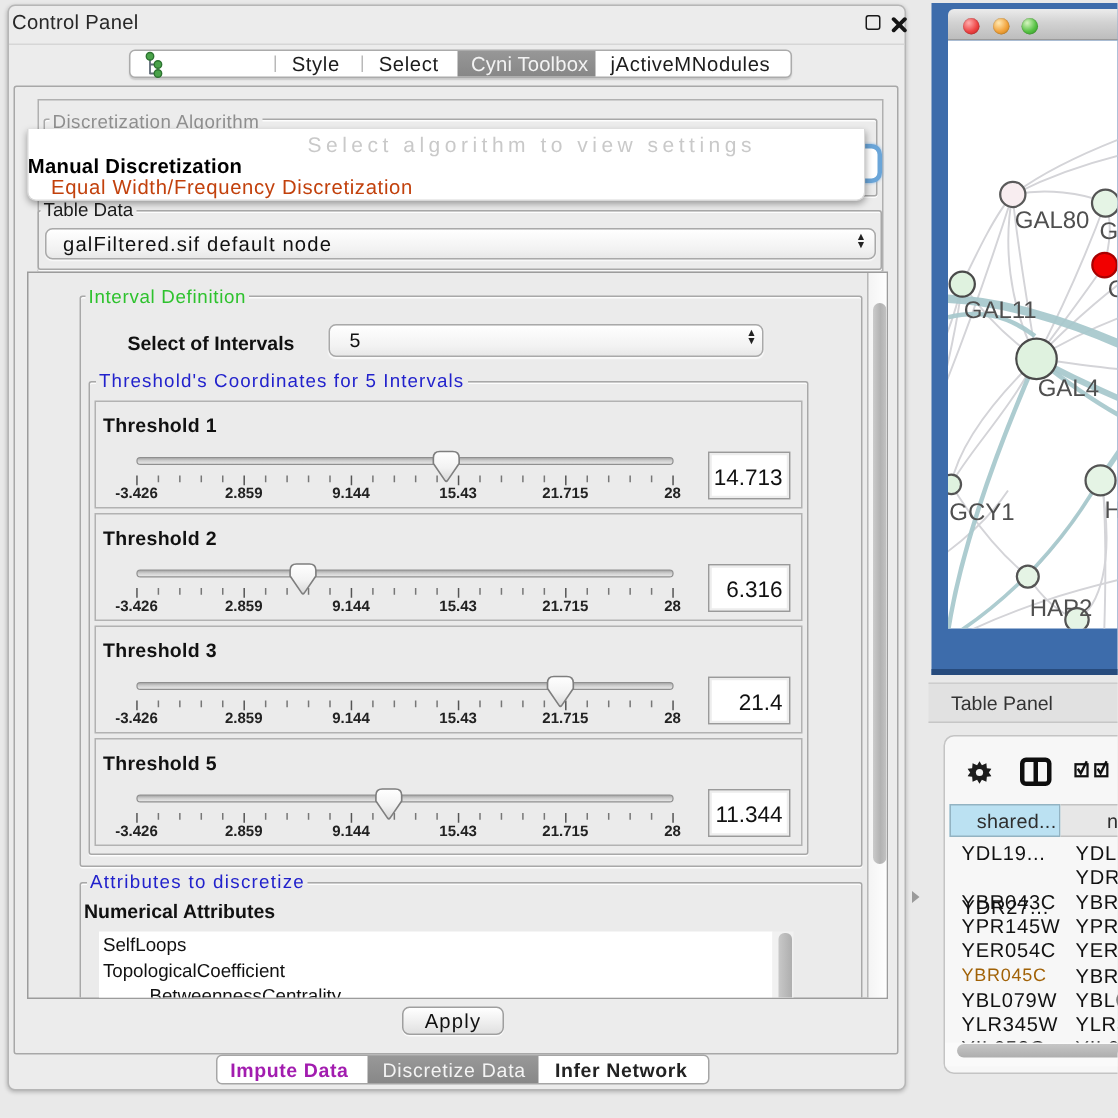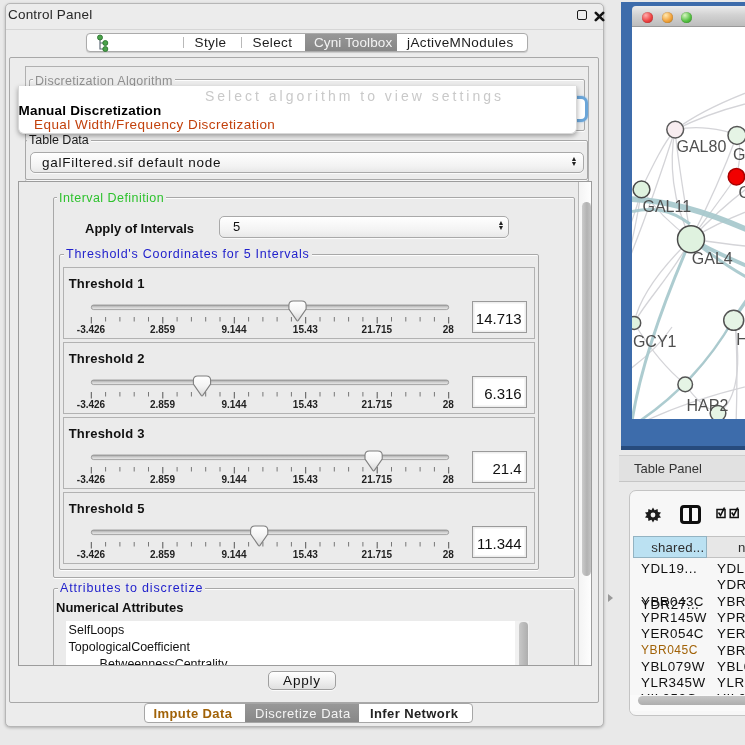--- a/index.html
+++ b/index.html
@@ -52,21 +52,21 @@
 
 <div class="abs" style="left:18px;top:86px;width:559px;height:47.5px;background:#ffffff;border:1px solid #d8d8d8;border-top:none;border-radius:0 0 6px 6px;box-shadow:0 2px 5px rgba(0,0,0,.35);"></div>
 <div class="abs" style="left:205px;top:88px;font-size:14px;letter-spacing:3px;color:#c9c9c9;">Select algorithm to view settings</div>
 <div class="abs bold" style="left:18.5px;top:103px;font-size:13.5px;letter-spacing:.2px;color:#000;">Manual Discretization</div>
 <div class="abs" style="left:34px;top:116.5px;font-size:13.5px;letter-spacing:.45px;color:#c2410c;">Equal Width/Frequency Discretization</div>
 
 <div class="abs" style="left:18px;top:181px;width:574px;height:485px;background:#ebebeb;border:1px solid #9c9c9c;overflow:hidden;">
 
  <div class="abs groupline" style="left:33.5px;top:15px;width:522px;height:381px;"></div>
  <div class="abs" style="left:38px;top:8.5px;font-size:12.5px;letter-spacing:.45px;color:#2ec22e;background:#ebebeb;padding:0 2px;">Interval Definition</div>
- <div class="abs bold" style="left:66px;top:39px;font-size:13px;color:#111;">Apply of Intervals</div>
+ <div class="abs bold" style="left:66px;top:39px;font-size:13px;color:#111;">Select of Intervals</div>
  <div class="abs combo" style="left:200px;top:34px;width:290px;height:21.5px;"></div>
  <div class="abs" style="left:214px;top:37px;font-size:13px;color:#111;">5</div>
  <div class="abs spin" style="left:477px;top:38px;">▲<br>▼</div>
  <div class="abs groupline" style="left:39.5px;top:71.5px;width:480px;height:316px;"></div>
  <div class="abs" style="left:45px;top:64.5px;font-size:12.5px;letter-spacing:.75px;color:#2222cc;background:#ebebeb;padding:0 2px;">Threshold's Coordinates for 5 Intervals</div>
 <div class="abs" style="left:43.7px;top:85px;width:472px;height:72px;background:#ebebeb;border:1px solid #b2b2b2;">
       <div class="abs bold" style="left:5px;top:7.5px;font-size:13px;letter-spacing:.2px;color:#111;">Threshold 1</div>
       <svg class="abs" style="left:0;top:28px;" width="470" height="40" viewBox="0 0 470 40">
 <defs>
           <linearGradient id="tg85" x1="0" y1="0" x2="0" y2="1">
@@ -195,21 +195,21 @@
  <div class="abs" style="left:558.5px;top:0;width:15.5px;height:485px;background:linear-gradient(90deg,#f4f4f4,#ffffff);border-left:1px solid #b8b8b8;"></div>
  <div class="abs" style="left:562.5px;top:20px;width:9px;height:374px;background:linear-gradient(90deg,#cbcbcb,#b2b2b2 55%,#c3c3c3);border-radius:4.5px;"></div>
 </div>
 
 <div class="abs" style="left:268px;top:671px;width:68px;height:19px;background:linear-gradient(#ffffff,#ededed 60%,#e0e0e0);border:1px solid #9f9f9f;border-radius:5px;box-shadow:0 1px 0 rgba(255,255,255,.8);"></div>
 <div class="abs" style="left:268px;top:673px;width:68px;text-align:center;font-size:13.5px;letter-spacing:.8px;color:#111;">Apply</div>
 
 <div class="abs" style="left:143.6px;top:703px;width:329px;height:20px;background:#ffffff;border:1px solid #a6a6a6;border-radius:4px;overflow:hidden;">
  <div class="abs" style="left:100.4px;top:0;width:114px;height:20px;background:linear-gradient(#989898,#868686);"></div>
 </div>
-<div class="abs bold" style="left:153.5px;top:705.5px;font-size:13px;letter-spacing:.4px;color:#a16207;">Impute Data</div>
+<div class="abs bold" style="left:153.5px;top:705.5px;font-size:13px;letter-spacing:.4px;color:#a21caf;">Impute Data</div>
 <div class="abs bold" style="left:255px;top:705.5px;font-size:13px;letter-spacing:.5px;color:#f4f4f4;font-weight:normal;">Discretize Data</div>
 <div class="abs bold" style="left:370px;top:705.5px;font-size:13px;letter-spacing:.4px;color:#222;">Infer Network</div>
 
 <div class="abs" style="left:621px;top:2px;width:130px;height:448px;background:#3d6cab;"></div>
 <div class="abs" style="left:621px;top:446px;width:130px;height:4px;background:#274b7d;"></div>
 <div class="abs" style="left:632px;top:6px;width:120px;height:21px;background:linear-gradient(#ececec,#d2d2d2 45%,#bdbdbd);border-bottom:1px solid #9a9a9a;border-radius:4px 4px 0 0;"></div>
 <div class="abs" style="left:642px;top:12px;width:11px;height:11px;border-radius:50%;background:radial-gradient(circle at 35% 30%,#ffacac,#ee4444 55%,#bd1f21);box-shadow:inset 0 0 1px rgba(0,0,0,.4);"></div>
 <div class="abs" style="left:661.5px;top:12px;width:11px;height:11px;border-radius:50%;background:radial-gradient(circle at 35% 30%,#ffe8b0,#f2a33c 55%,#c07b12);box-shadow:inset 0 0 1px rgba(0,0,0,.4);"></div>
 <div class="abs" style="left:681px;top:12px;width:11px;height:11px;border-radius:50%;background:radial-gradient(circle at 35% 30%,#d6f5c0,#57c244 55%,#2f9222);box-shadow:inset 0 0 1px rgba(0,0,0,.4);"></div>
 <svg class="abs" style="left:632px;top:27px;background:#fff;" width="113" height="392" viewBox="0 0 113 392">

